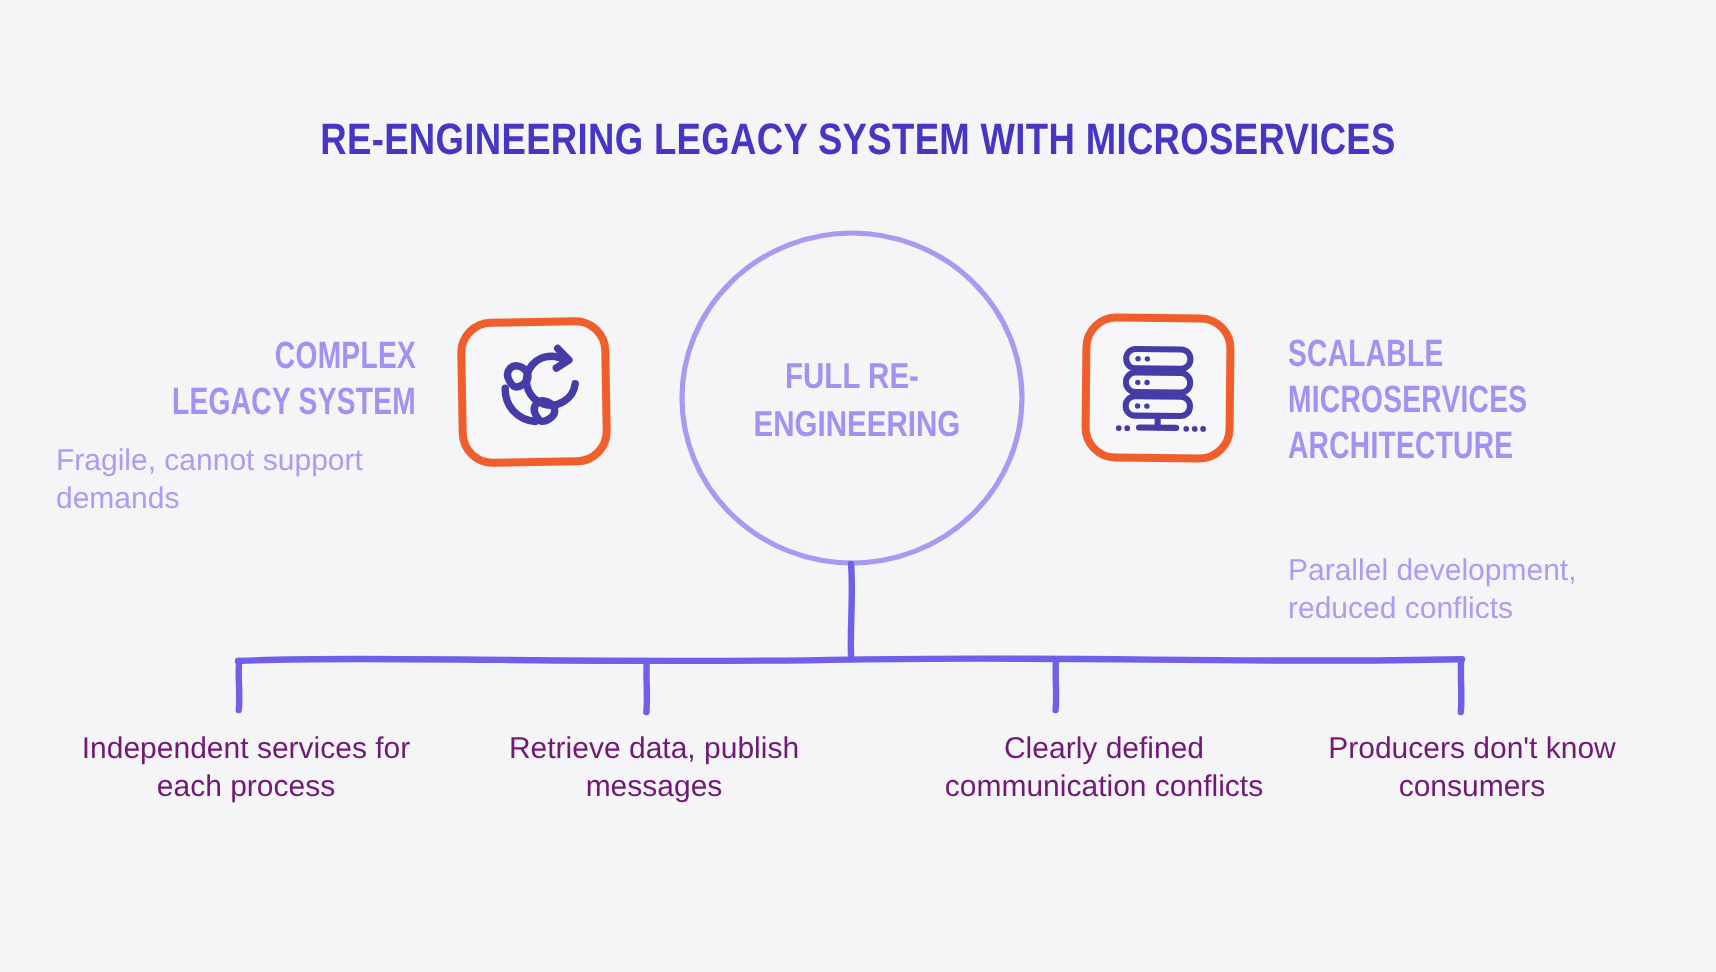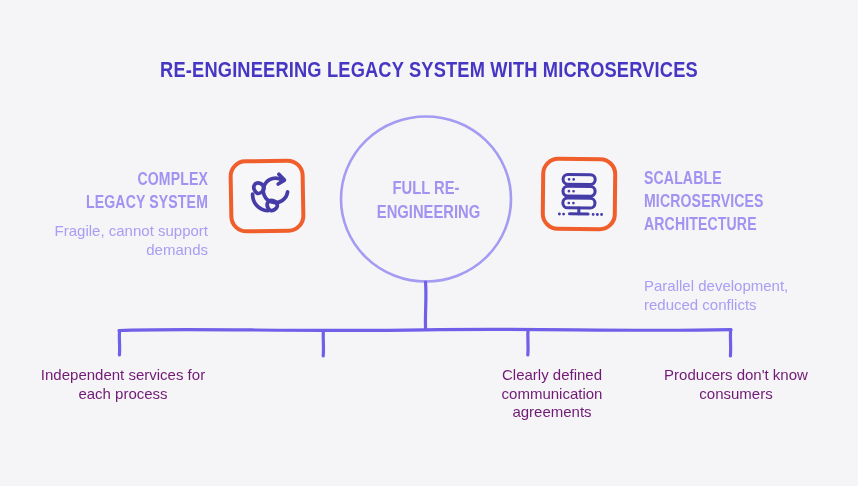--- a/index.html
+++ b/index.html
@@ -31,21 +31,21 @@
     transform:scaleX(0.74); transform-origin:100% 0;
   }
   .right-heading {
     position:absolute; top:166px; left:644px; width:150px; text-align:left;
     transform:scaleX(0.74); transform-origin:0 0;
   }
   .sub {
     font-size:15px; color:#a89ef3; line-height:19px;
   }
   .left-sub {
-    position:absolute; top:221px; right:650px; width:180px; text-align:right;
+    position:absolute; top:221px; right:650px; width:180px; text-align:left;
   }
   .right-sub {
     position:absolute; top:244px; left:644px; width:170px; text-align:left;margin-top:32px;
   }
 
   .icon-box {
     position:absolute; width:68px; height:66px;
     border:4px solid #f05e2c; border-radius:17px;
     display:flex; align-items:center; justify-content:center;
     background:#f7f6f8;
@@ -120,16 +120,17 @@
           <circle cx="54" cy="56" r="1.7"></circle>
           <circle cx="59" cy="56" r="1.7"></circle>
       </g>
     </svg>
   </div>
 
   <div class="heading right-heading">SCALABLE MICROSERVICES ARCHITECTURE</div>
   <div class="sub right-sub">Parallel development, reduced conflicts</div>
 
   <div class="branch-label b0">Independent services for each process</div>
-  <div class="branch-label b2">Clearly defined communication agreements</div>
+  <div class="branch-label b1">Retrieve data, publish messages</div>
+  <div class="branch-label b2">Clearly defined communication conflicts</div>
   <div class="branch-label b3">Producers don't know consumers</div>
 
 </div>
 
 </body></html>

